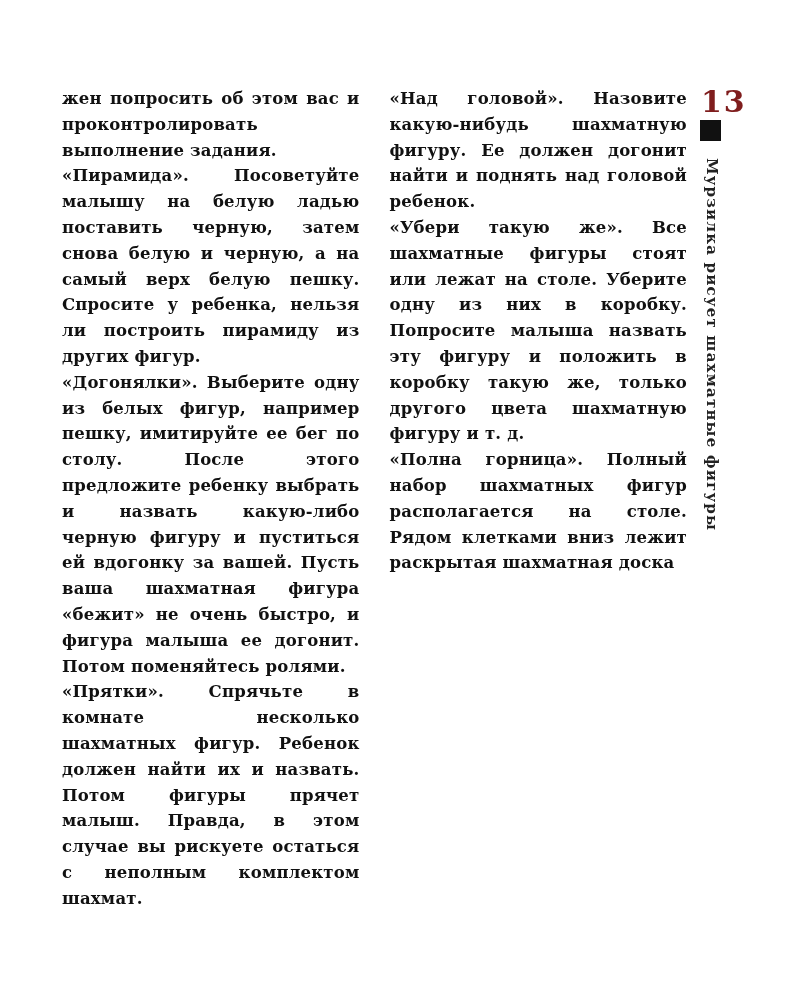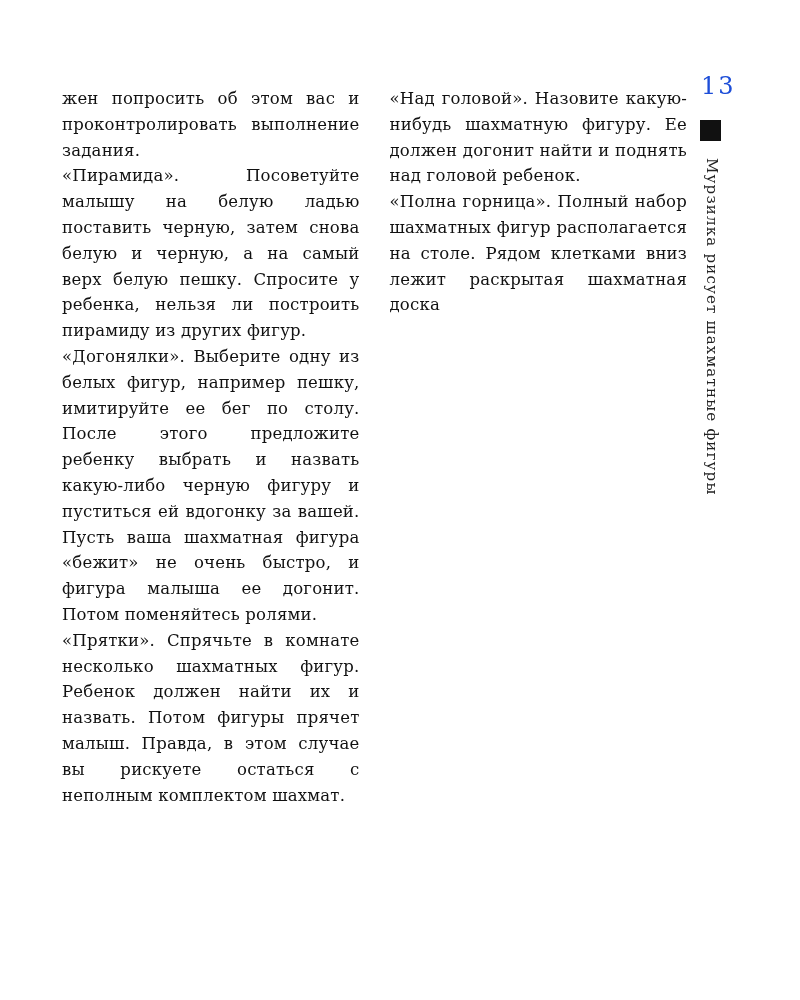--- a/index.html
+++ b/index.html
@@ -1,15 +1,15 @@
 <!DOCTYPE html>
 <html><head>
 <meta charset="utf-8">
 <style>
-  * { margin: 0; padding: 0; box-sizing: border-box; }
+  * { margin: 0; padding: 0; box-sizing: border-box; font-weight: bold; }
   html, body {
     width: 800px;
     height: 1000px;
     background: #ffffff;
     font-family: "DejaVu Serif", "Liberation Serif", serif;
     color: #111111;
     overflow: hidden;
   }
   .page {
     position: relative;
@@ -32,24 +32,24 @@
     text-align: justify;
     letter-spacing: 0.2px;
   }
   .col p {
     margin: 0;
     text-align: justify;
   }
   .page-number {
     position: absolute;
     left: 701px;
-    top: 72px;
-    font-size: 24px;
+    top: 84px;
+    font-size: 30px;
     letter-spacing: 2px;
-    color: #1d4ed8;
+    color: #7f1d1d;
   }
   .section-marker {
     position: absolute;
     left: 700px;
     top: 120px;
     width: 21px;
     height: 21px;
     background: #111111;
   }
   .sidebar-caption {
@@ -72,20 +72,21 @@
 
   <div class="columns">
     <div class="col">
       <p>жен попросить об этом вас и проконтролировать выполнение задания.</p>
       <p>«Пирамида». Посоветуйте малышу на белую ладью поставить черную, затем снова белую и черную, а на самый верх белую пешку. Спросите у ребенка, нельзя ли построить пирамиду из других фигур.</p>
       <p>«Догонялки». Выберите одну из белых фигур, например пешку, имитируйте ее бег по столу. После этого предложите ребенку выбрать и назвать какую-либо черную фигуру и пуститься ей вдогонку за вашей. Пусть ваша шахматная фигура «бежит» не очень быстро, и фигура малыша ее догонит. Потом поменяйтесь ролями.</p>
       <p>«Прятки». Спрячьте в комнате несколько шахматных фигур. Ребенок должен найти их и назвать. Потом фигуры прячет малыш. Правда, в этом случае вы рискуете остаться с неполным комплектом шахмат.</p>
     </div>
     <div class="col">
       <p>«Над головой». Назовите какую-нибудь шахматную фигуру. Ее должен догонит найти и поднять над головой ребенок.</p>
+      <p>«Убери такую же». Все шахматные фигуры стоят или лежат на столе. Уберите одну из них в коробку. Попросите малыша назвать эту фигуру и положить в коробку такую же, только другого цвета шахматную фигуру и т. д.</p>
       <p>«Полна горница». Полный набор шахматных фигур располагается на столе. Рядом клетками вниз лежит раскрытая шахматная доска</p>
     </div>
   </div>
 
   <div class="page-number">13</div>
 
   <div class="section-marker"></div>
 
   <div class="sidebar-caption">Мурзилка рисует шахматные фигуры</div>
 

